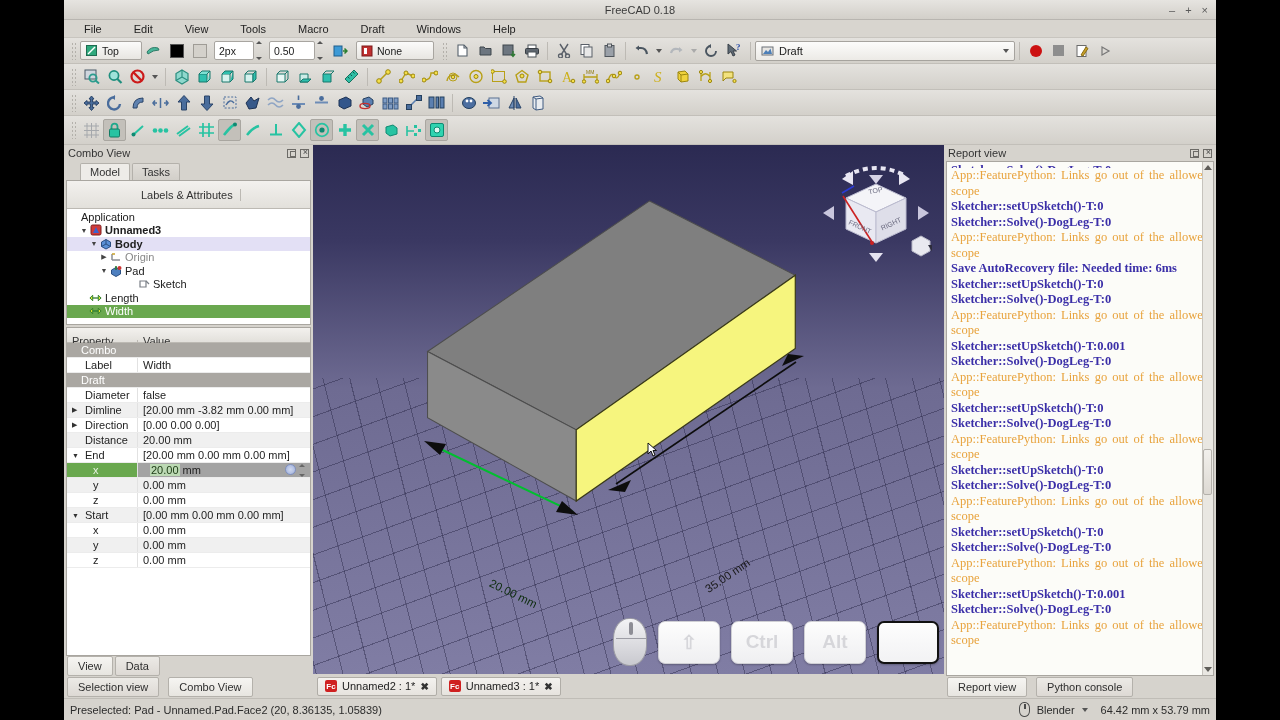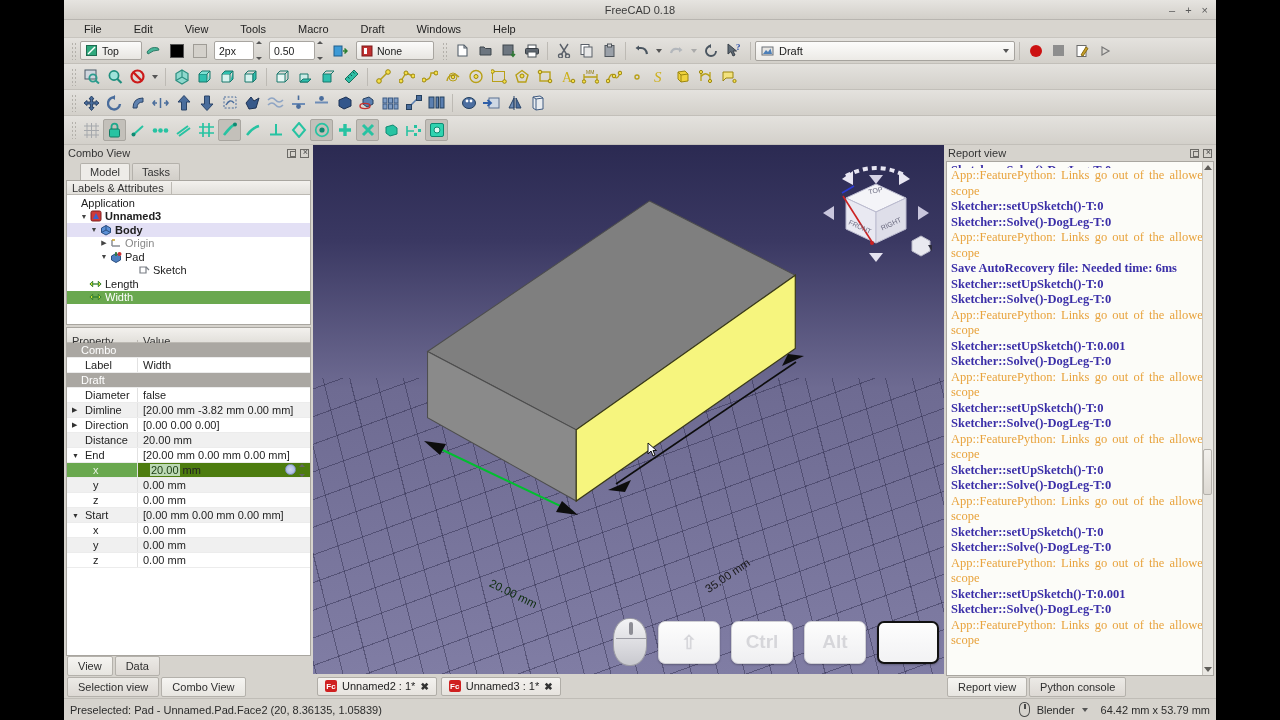--- a/index.html
+++ b/index.html
@@ -61,22 +61,22 @@
   .dockicon { width:9px;height:9px;border:1px solid #6c6a66; position:relative; }
   .dockicon.x:after{ content:"\00D7"; position:absolute; left:0;top:-3px; font-size:9px; line-height:11px; width:9px; text-align:center; color:#4a4a4a;}
   .dockicon.f:after{ content:""; position:absolute; left:1.5px; top:1.5px; width:4px;height:4px;border:1px solid #6c6a66;}
 
   .tabsrow { height:19px; display:flex; align-items:flex-end; padding-left:16px; gap:2px; }
   .tabi { padding:2px 9px 2px 9px; font-size:11px; background:linear-gradient(#e0ddd8,#d2cfc9);
           border:1px solid #b4b1ab; border-bottom:none; border-radius:2px 2px 0 0; color:#333; cursor:default;}
   .tabi.sel { background:#eeece8; }
 
   .treewrap { flex:0 0 145px; background:#fff; border:1px solid #a9a6a0; margin:0 2px; overflow:hidden; }
-  .lacol { height:14px; background:linear-gradient(#f3f1ee,#e2e0db); border-bottom:1px solid #bcb9b3;
-           display:flex; align-items:center; }
+  .lacol { height:28px; background:linear-gradient(#f3f1ee,#e2e0db); border-bottom:1px solid #bcb9b3;
+           display:flex; align-items:center;justify-content:center; }
   .lacol .c1 { width:105px; padding-left:5px; font-size:11px; color:#333; border-right:1px solid #bcb9b3;}
   .tree { padding:1px 0 0 0; font-size:11px;}
   .tr { height:13.5px; display:flex; align-items:center; padding-left:4px; white-space:nowrap; cursor:default;}
   .tr .exp { width:10px; display:inline-flex; justify-content:center; align-items:center; font-size:7px; color:#444;}
   .tr .ico { width:13px; height:12px; margin-right:3px; display:inline-flex; align-items:center; justify-content:center;}
   .tr.b { font-weight:bold; }
   .tr.selv { background:#e3e0f5; }
   .tr.selg { background:#6aa84f; color:#fff; }
   .tr.dim { color:#888; }
 
@@ -90,31 +90,31 @@
   .prow .k { width:71px; display:flex; align-items:center; padding-left:5px; border-right:1px solid #e2e2e2; color:#222; white-space:nowrap;}
   .prow .v { flex:1; display:flex; align-items:center; padding-left:5px; color:#222; white-space:nowrap; position:relative;}
   .prow.grp { background:#aaa7a2; }
   .prow.grp .k { color:#fff; font-weight:normal; padding-left:14px; border-right:none; background:#aaa7a2;}
   .prow.grp .v { background:#aaa7a2; }
   .prow.alt { background:#f0f0f0; }
   .prow .k.ind1 { padding-left:18px; }
   .prow .k.ind2 { padding-left:26px; }
   .prow .arrw { position:absolute; left:5px; font-size:7px; color:#333;}
   .prow.selrow .k { background:#6aa84f; color:#e8f3e2; }
-  .prow.selrow .v { background:#4d7c0f;padding-left:12px; }
+  .prow.selrow .v { background:#a3a3a3;padding-left:12px; }
   .editval { background:#bcd9b4; color:#1a3a12; padding:0 1px; }
   .pencircle { width:11px;height:11px;border-radius:50%; background:radial-gradient(#cfd8ef,#9fb0db); border:1px solid #7e8fc0;
                position:absolute; right:14px; top:1px; }
   .pspin { position:absolute; right:2px; top:1px; width:9px; height:13px; display:flex; flex-direction:column; justify-content:space-between;}
   .pspin i { width:0;height:0;border-left:3px solid transparent;border-right:3px solid transparent;}
   .pspin i.u{ border-bottom:3.5px solid #666;}
   .pspin i.d{ border-top:3.5px solid #666;}
 
   .vdtabs { height:20px; display:flex; align-items:flex-end; padding-left:3px; gap:2px; background:#d6d3cd;}
-  .botdtabs { height:22px; display:flex; align-items:center; padding-left:3px; gap:2px; background:#d6d3cd;}
+  .botdtabs { height:22px; display:flex; align-items:center; padding-left:3px; gap:9px; background:#d6d3cd;}
   .btab { padding:3px 10px; font-size:11px; background:linear-gradient(#eceae6,#ddd9d4);
           border:1px solid #b4b1ab; border-radius:2px; color:#2e2e2e; cursor:default;}
   .btab.sel { background:linear-gradient(#f6f5f2,#e7e5e0); }
 
   
   .viewwrap { flex:1 1 auto; display:flex; flex-direction:column; min-width:0; }
   .view3d { flex:1 1 auto; position:relative; overflow:hidden;
             background:linear-gradient(#2b2a52 0%, #3a3862 18%, #6e6b92 46%, #807da4 100%); }
   .gridplane { position:absolute; left:-20%; top:44%; width:140%; height:60%;
                background:

